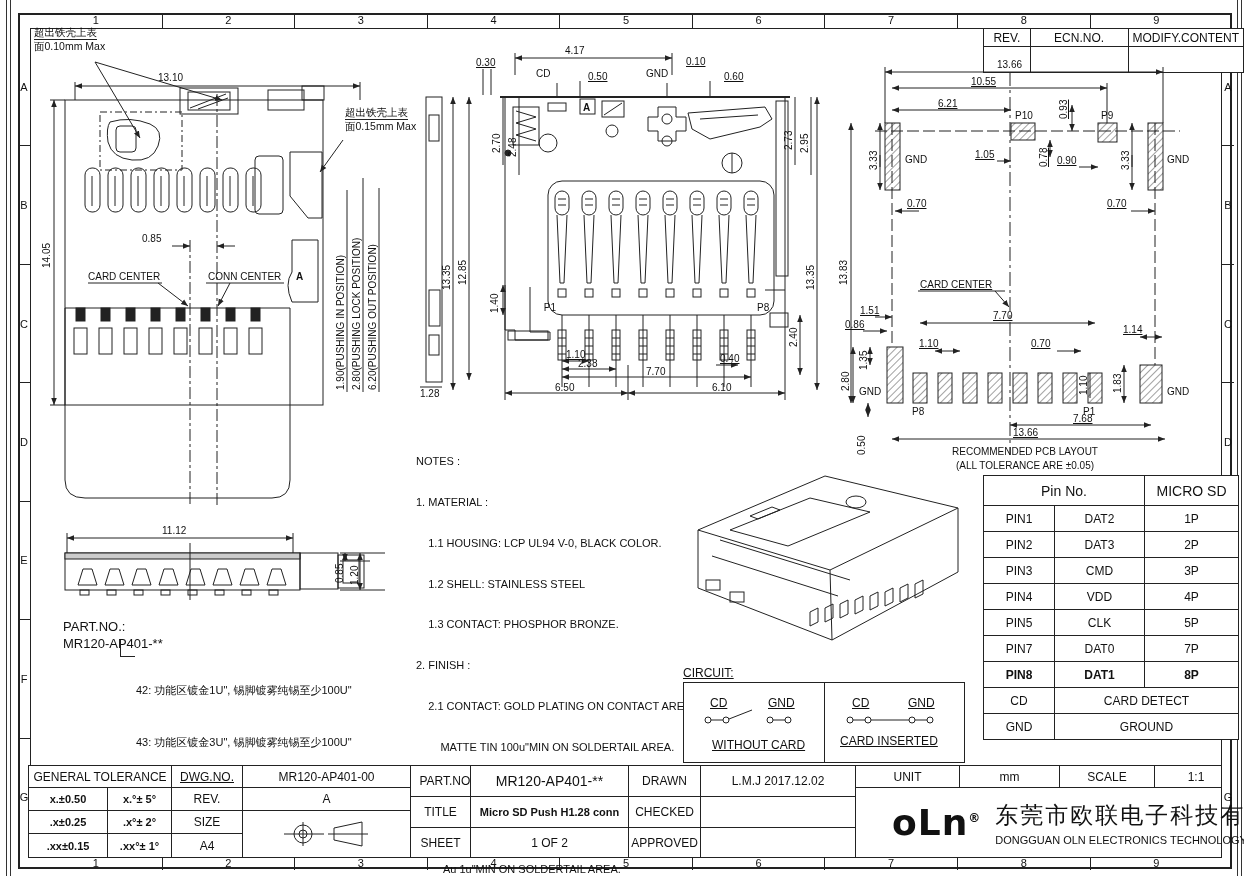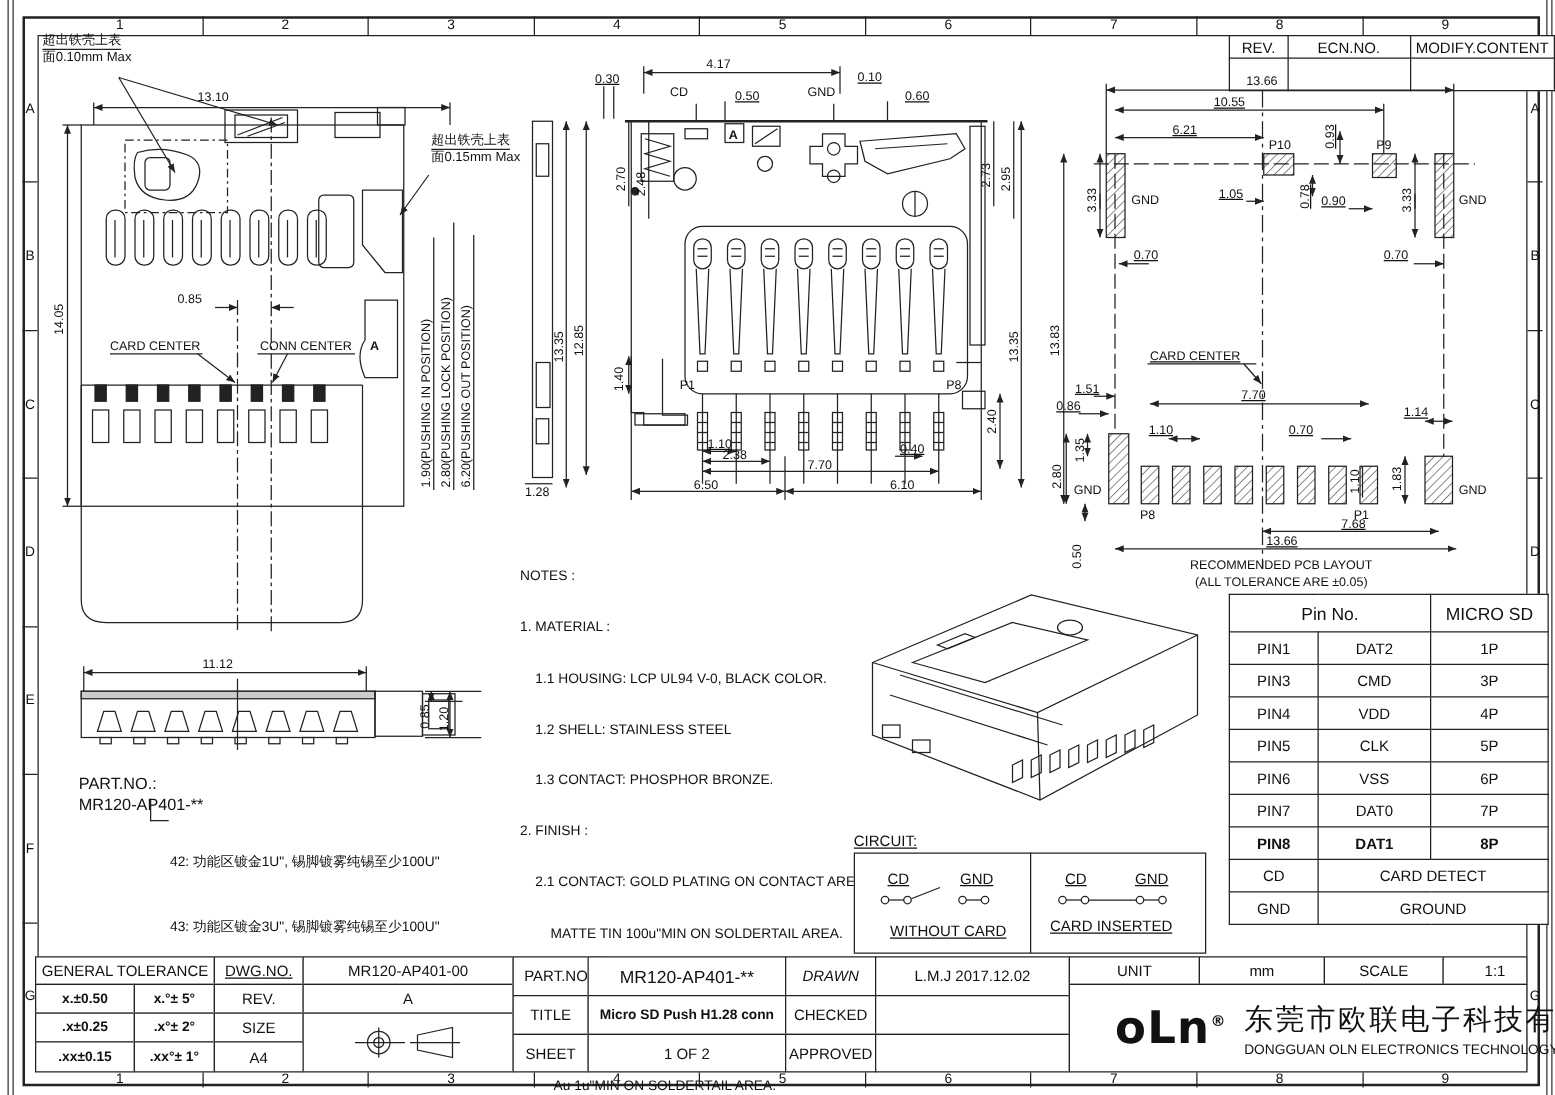--- a/index.html
+++ b/index.html
@@ -602,38 +602,38 @@
         <tr style="height:30px;">
       <td colspan="2" style="width:152px;font-size:14px;">Pin No.</td>
       <td style="width:85px;font-size:14px;">MICRO SD</td>
     </tr>
     <tr style="height:26px;">
           <td style="width:62px;">PIN1</td>
           <td>DAT2</td>
           <td>1P</td>
         </tr>
     <tr style="height:26px;">
+          <td>PIN2</td>
+          <td>DAT3</td>
+          <td>2P</td>
+        </tr>
+    <tr style="height:26px;">
           <td>PIN3</td>
           <td>CMD</td>
           <td>3P</td>
         </tr>
     <tr style="height:26px;">
           <td>PIN4</td>
           <td>VDD</td>
           <td>4P</td>
         </tr>
     <tr style="height:26px;">
           <td>PIN5</td>
           <td>CLK</td>
           <td>5P</td>
-        </tr>
-    <tr style="height:26px;">
-          <td>PIN6</td>
-          <td>VSS</td>
-          <td>6P</td>
         </tr>
     <tr style="height:26px;">
           <td>PIN7</td>
           <td>DAT0</td>
           <td>7P</td>
         </tr>
     <tr style="height:26px;font-weight:bold;">
           <td>PIN8</td>
           <td>DAT1</td>
           <td>8P</td>
@@ -670,21 +670,21 @@
         <line x1="46" y1="15" x2="86" y2="15"></line>
       </g>
     </svg>
   </div>
   <div class="cell sm" style="left:28px;top:833px;width:80px;height:25px;">.xx±0.15</div>
   <div class="cell sm" style="left:107px;top:833px;width:65px;height:25px;">.xx°± 1°</div>
   <div class="cell" style="left:171px;top:833px;width:72px;height:25px;">A4</div>
 
   <div class="cell" style="left:410px;top:765px;width:73px;height:32px;">PART.NO.</div>
   <div class="cell" style="left:470px;top:765px;width:159px;height:32px;font-size:14px;">MR120-AP401-**</div>
-  <div class="cell" style="left:628px;top:765px;width:73px;height:32px;font-style:italic;">DRAWN</div>
+  <div class="cell" style="left:628px;top:765px;width:73px;height:32px;">DRAWN</div>
   <div class="cell" style="left:700px;top:765px;width:156px;height:32px;">L.M.J 2017.12.02</div>
   <div class="cell" style="left:410px;top:796px;width:61px;height:32px;">TITLE</div>
   <div class="cell sm" style="left:470px;top:796px;width:159px;height:32px;">Micro SD Push H1.28 conn</div>
   <div class="cell" style="left:628px;top:796px;width:73px;height:32px;">CHECKED</div>
   <div class="cell" style="left:700px;top:796px;width:156px;height:32px;"></div>
   <div class="cell" style="left:410px;top:827px;width:61px;height:31px;">SHEET</div>
   <div class="cell" style="left:470px;top:827px;width:159px;height:31px;">1 OF 2</div>
   <div class="cell" style="left:628px;top:827px;width:73px;height:31px;">APPROVED</div>
   <div class="cell" style="left:700px;top:827px;width:156px;height:31px;"></div>
 

